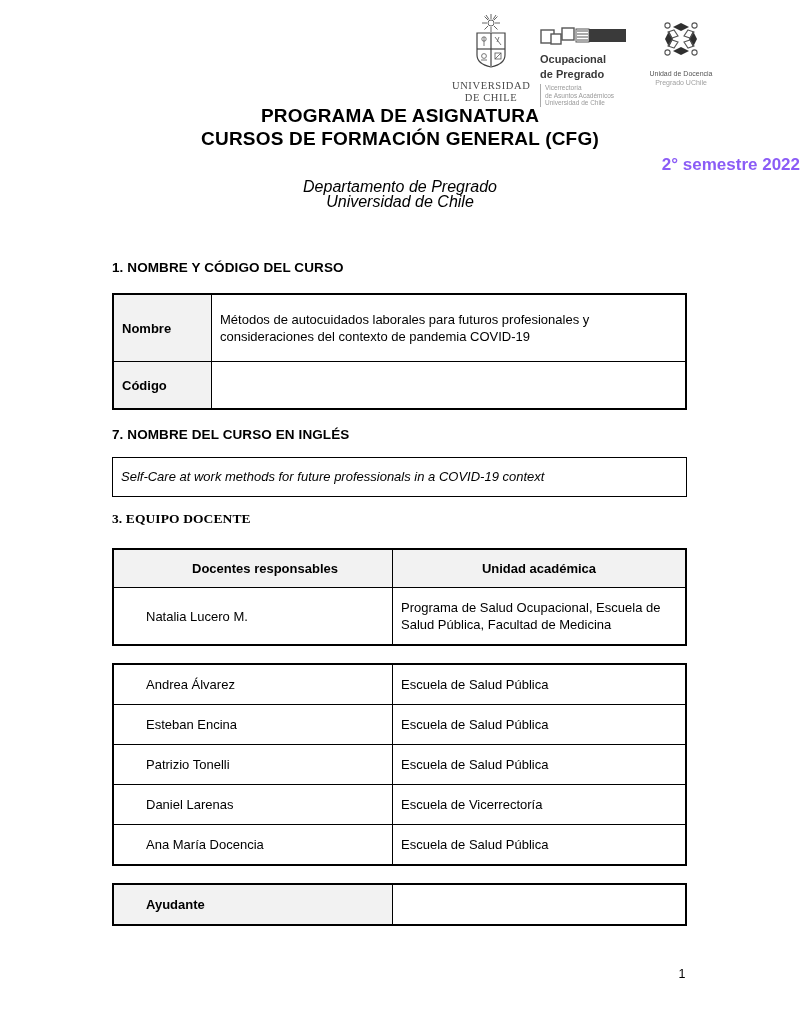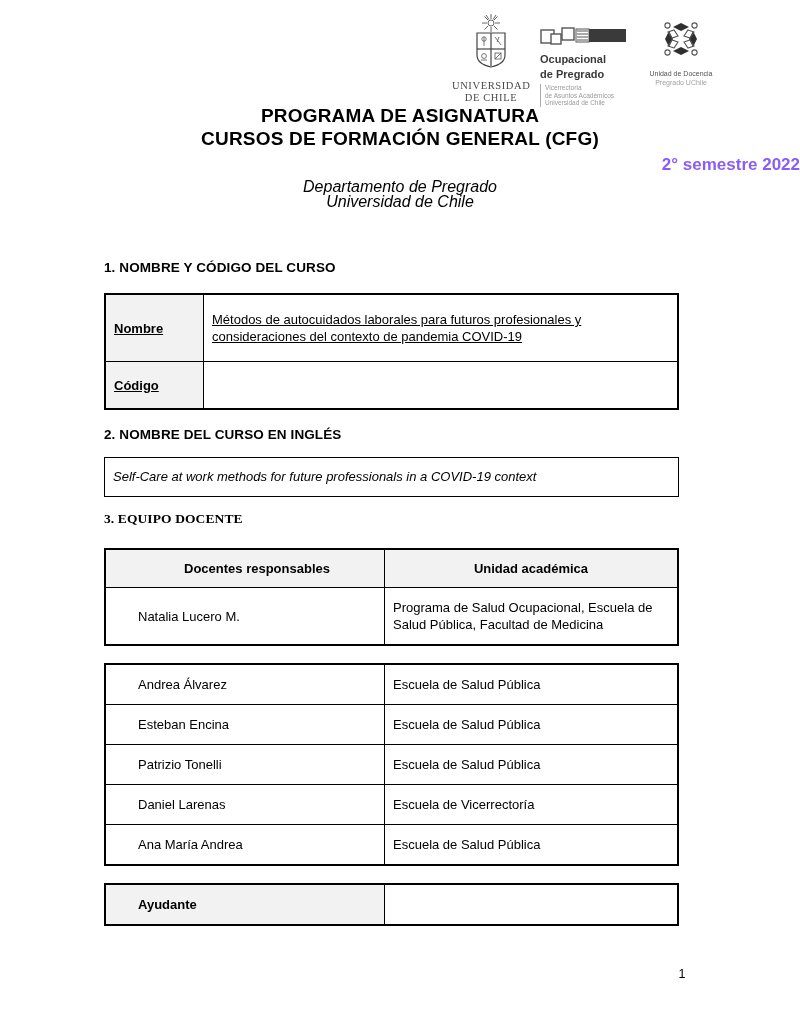--- a/index.html
+++ b/index.html
@@ -20,31 +20,31 @@
   .docencia-line2 { font-size:7px; color:#a0a0a0; line-height:8.5px; }
 
   
   .title-block { position:absolute; top:104px; left:0; width:800px; text-align:center; }
   .title-main { font-size:19px; font-weight:700; line-height:23px; letter-spacing:0.2px; }
   .title-sem { font-size:17px; font-weight:700; margin-top:4px; line-height:21px; }
   .title-sub { font-size:16px; line-height:14.5px;font-style:italic; }
   .title-sub.first { margin-top:5px; }
 
   
-  .content { position:absolute; left:104px; top:260px; width:575px; }
+  .content { position:absolute; left:112px; top:260px; width:575px; }
   .section-heading { font-size:13.5px; font-weight:700; margin:0; letter-spacing:0.1px; }
   .mb-s1 { margin-bottom:18px; } .mb-s2 { margin-bottom:15px; } .mb-s3 { margin-bottom:21px;font-family:Liberation Serif, serif; }
 
   table { border-collapse:collapse; width:575px; table-layout:fixed; font-size:13px; }
   table.outer2 { border:2px solid #000; }
   td, th { border:1px solid #000; padding:5px 8px; vertical-align:middle; text-align:left; font-weight:400; }
   th { background:var(--header-bg, #f2f2f2); font-weight:700; text-align:center; }
   .label-cell { background:var(--header-bg, #f2f2f2); font-weight:700; }
 
-  .t1 { margin-bottom:17px;text-decoration:underline; }
+  .t1 { margin-bottom:17px; }
   .t1 .col-label { width:81px; }
   .t1 tr.row-tall td { height:56px; }
   .t1 tr.row-short td { height:36px; }
   .t1 td { line-height:17px; }
 
   .t2 { border:1.5px solid #000; margin-bottom:14px; }
   .t2 td { border:none; height:28px; font-style:italic; line-height:16px; }
 
   .t-doc .col-name { width:238px;padding-left:32px; }
   .t-doc th { height:27px; }
@@ -164,21 +164,21 @@
         <td class="label-cell col-label">Nombre</td>
         <td>Métodos de autocuidados laborales para futuros profesionales y consideraciones del contexto de pandemia COVID-19</td>
       </tr>
       <tr class="row-short">
         <td class="label-cell col-label">Código</td>
         <td></td>
       </tr>
     </tbody>
       </table>
 
-    <h2 class="section-heading mb-s2">2. NOMBRE DEL CURSO EN INGLÉS</h2>
+    <h2 class="section-heading mb-s2">7. NOMBRE DEL CURSO EN INGLÉS</h2>
     <table class="t2">
       <tbody>
           <tr>
         <td>Self-Care at work methods for future professionals in a COVID-19 context</td>
       </tr>
     </tbody>
       </table>
 
     <h2 class="section-heading mb-s3">3. EQUIPO DOCENTE</h2>
 
@@ -207,21 +207,21 @@
       </tr>
       <tr>
         <td class="col-name">Patrizio Tonelli</td>
         <td>Escuela de Salud Pública</td>
       </tr>
       <tr>
         <td class="col-name">Daniel Larenas</td>
         <td>Escuela de Vicerrectoría</td>
       </tr>
       <tr>
-        <td class="col-name">Ana María Andrea</td>
+        <td class="col-name">Ana María Docencia</td>
         <td>Escuela de Salud Pública</td>
       </tr>
     </tbody>
       </table>
 
     <table class="t-doc t-ayud outer2">
       <tbody>
           <tr>
         <td class="label-cell col-name">Ayudante</td>
         <td></td>

